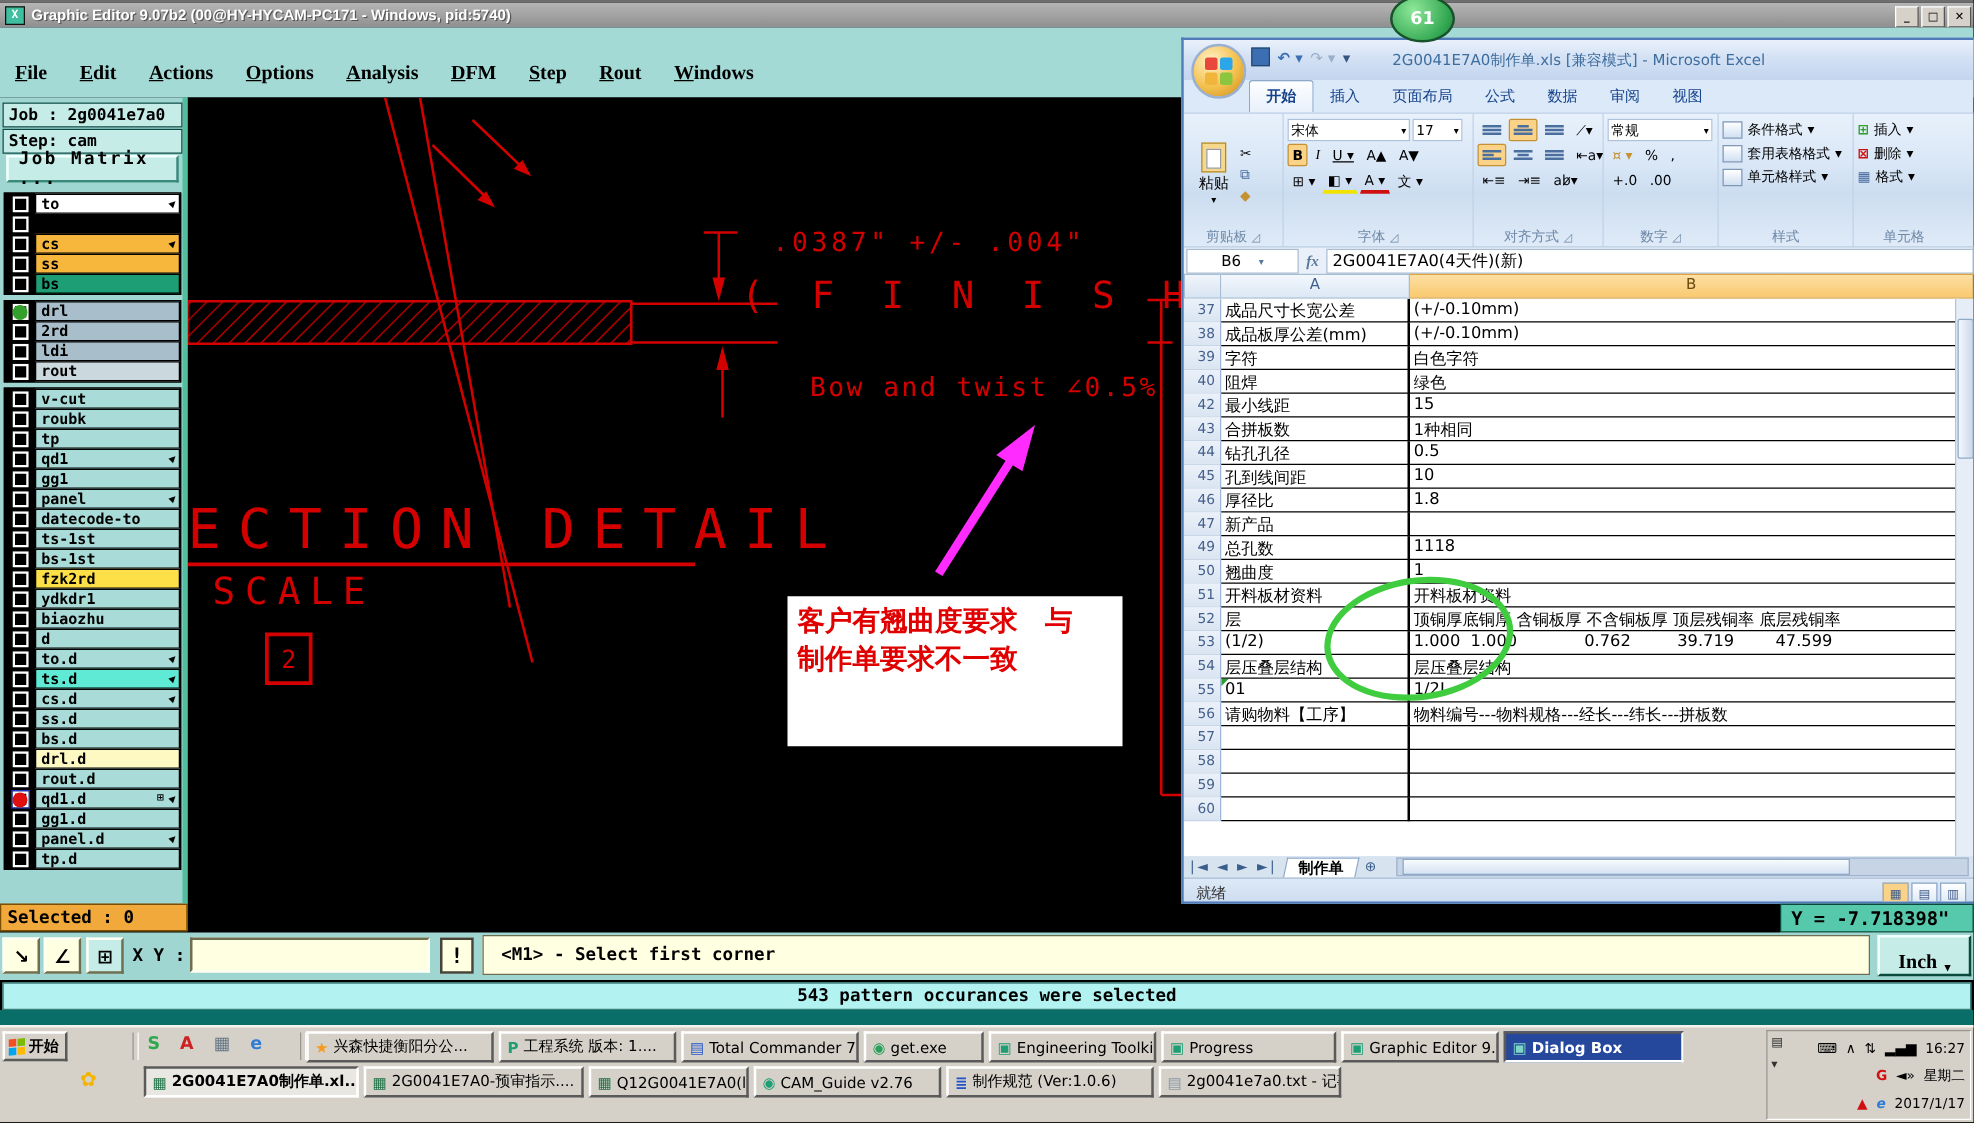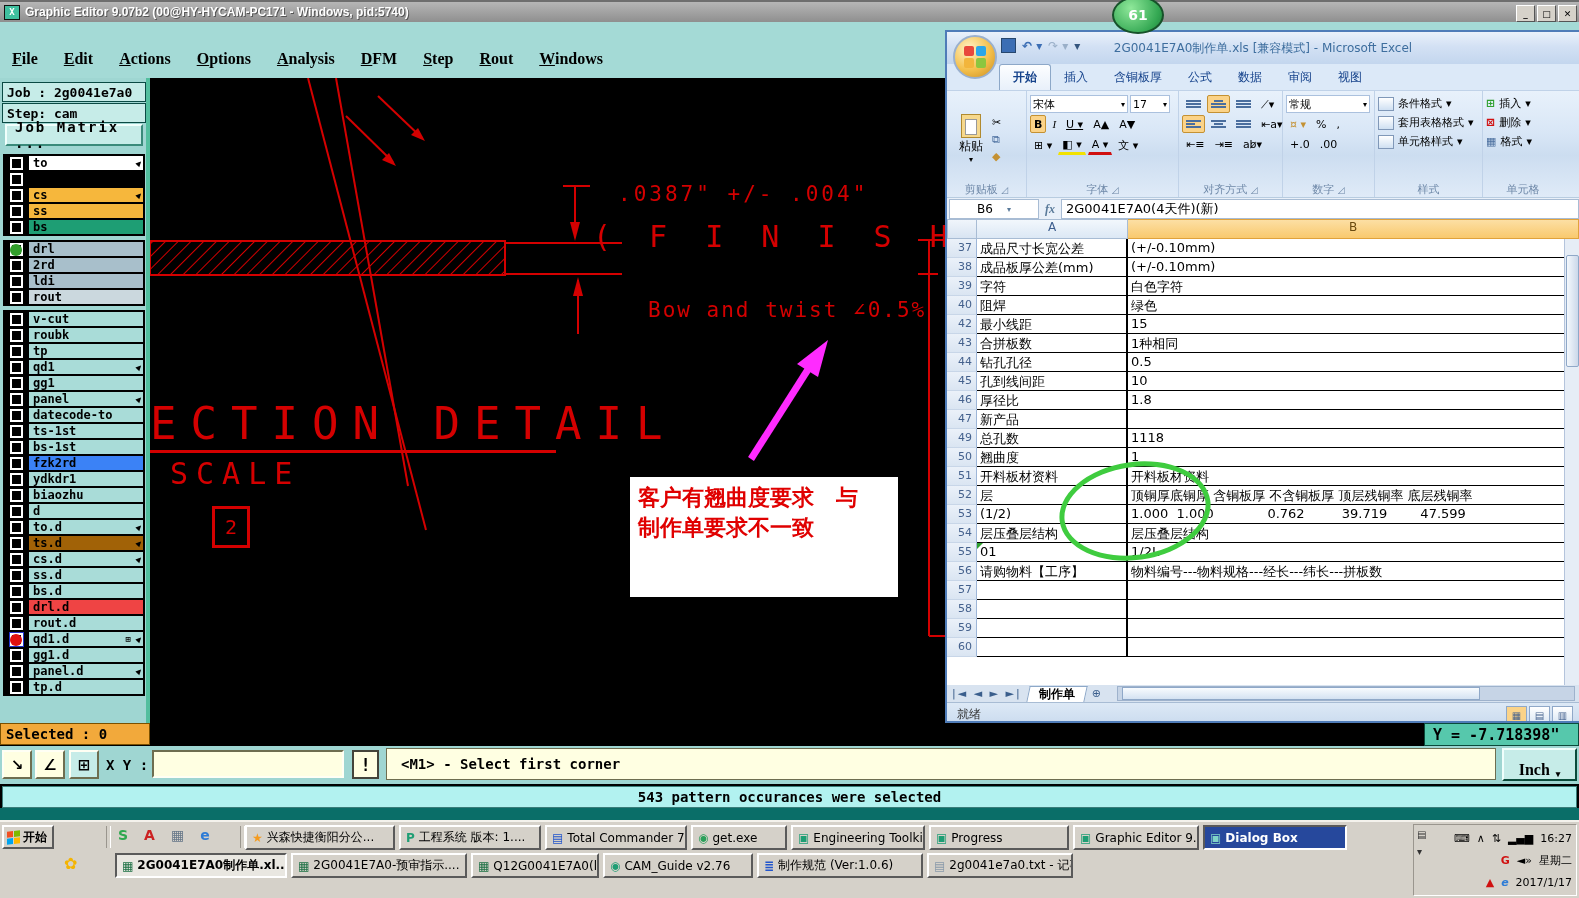--- a/index.html
+++ b/index.html
@@ -466,21 +466,21 @@
 
               <span>bs-1st</span>
 
             </span>
           </div>
 
           <div class="lrow">
             <span class="chkcol">
               <span class="chk"></span>
             </span>
-            <span class="llabel" style="background: #3b82f6;">
+            <span class="llabel" style="background: #fde047;">
 
               <span>fzk2rd</span>
 
             </span>
           </div>
 
           <div class="lrow">
             <span class="chkcol">
               <span class="chk"></span>
             </span>
@@ -522,21 +522,21 @@
               <span>to.d</span>
               <span class="larrow">▶</span>
 
             </span>
           </div>
 
           <div class="lrow">
             <span class="chkcol">
               <span class="chk"></span>
             </span>
-            <span class="llabel" style="background: #a16207;">
+            <span class="llabel" style="background: #5eead4;">
 
               <span>ts.d</span>
               <span class="larrow">▶</span>
 
             </span>
           </div>
 
           <div class="lrow">
             <span class="chkcol">
               <span class="chk"></span>
@@ -568,21 +568,21 @@
 
               <span>bs.d</span>
 
             </span>
           </div>
 
           <div class="lrow">
             <span class="chkcol">
               <span class="chk"></span>
             </span>
-            <span class="llabel" style="background: #ef4444;">
+            <span class="llabel" style="background: #fef9c3;">
 
               <span>drl.d</span>
 
             </span>
           </div>
 
           <div class="lrow">
             <span class="chkcol">
               <span class="chk"></span>
             </span>
@@ -655,21 +655,21 @@
       <span class="sv"></span>
       <span style="color:#3C6EB4;font-weight:bold;">↶ ▾</span>
       <span style="color:#9AAFC8;">↷ ▾</span>
       <span>▾</span>
     </div>
     <div class="xl-titletext">2G0041E7A0制作单.xls  [兼容模式] - Microsoft Excel</div>
 
     <div class="xl-tabs">
       <span class="xtab active">开始</span>
       <span class="xtab">插入</span>
-      <span class="xtab">含铜板厚</span>
+      <span class="xtab">页面布局</span>
       <span class="xtab">公式</span>
       <span class="xtab">数据</span>
       <span class="xtab">审阅</span>
       <span class="xtab">视图</span>
     </div>
 
     <div class="xl-ribbon">
       <div class="rgroup" style="width:80px;align-items:center;flex-direction:row;">
         <span class="paste-big">
           <span class="clipicon"></span>

